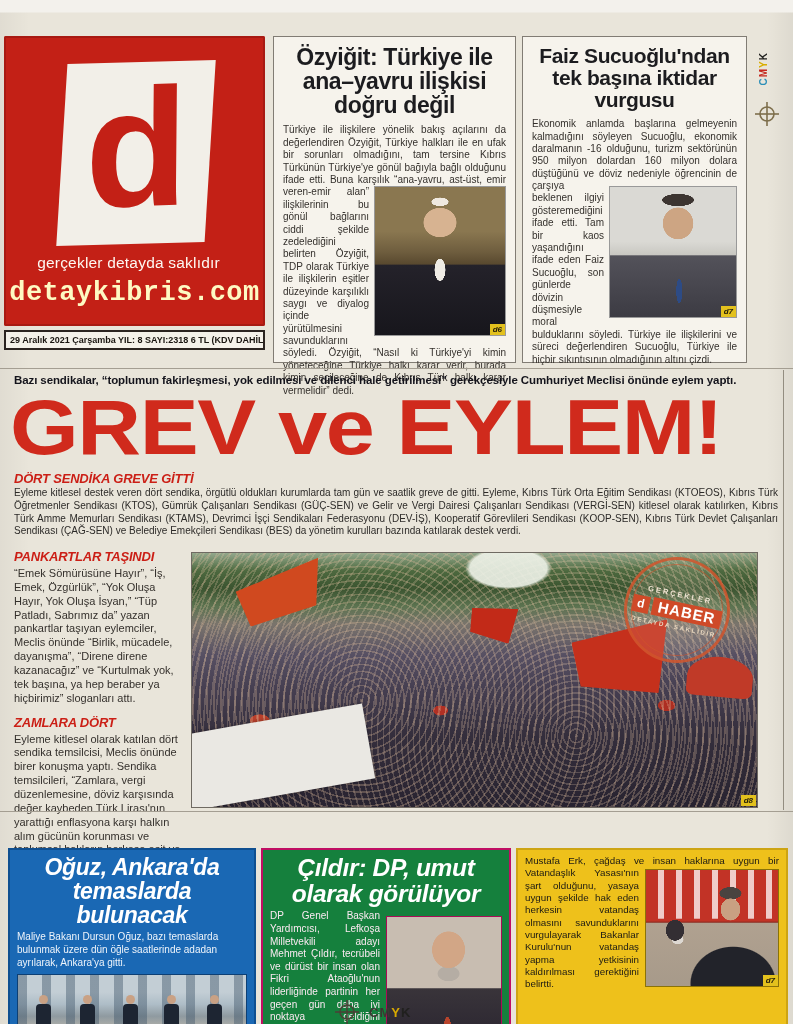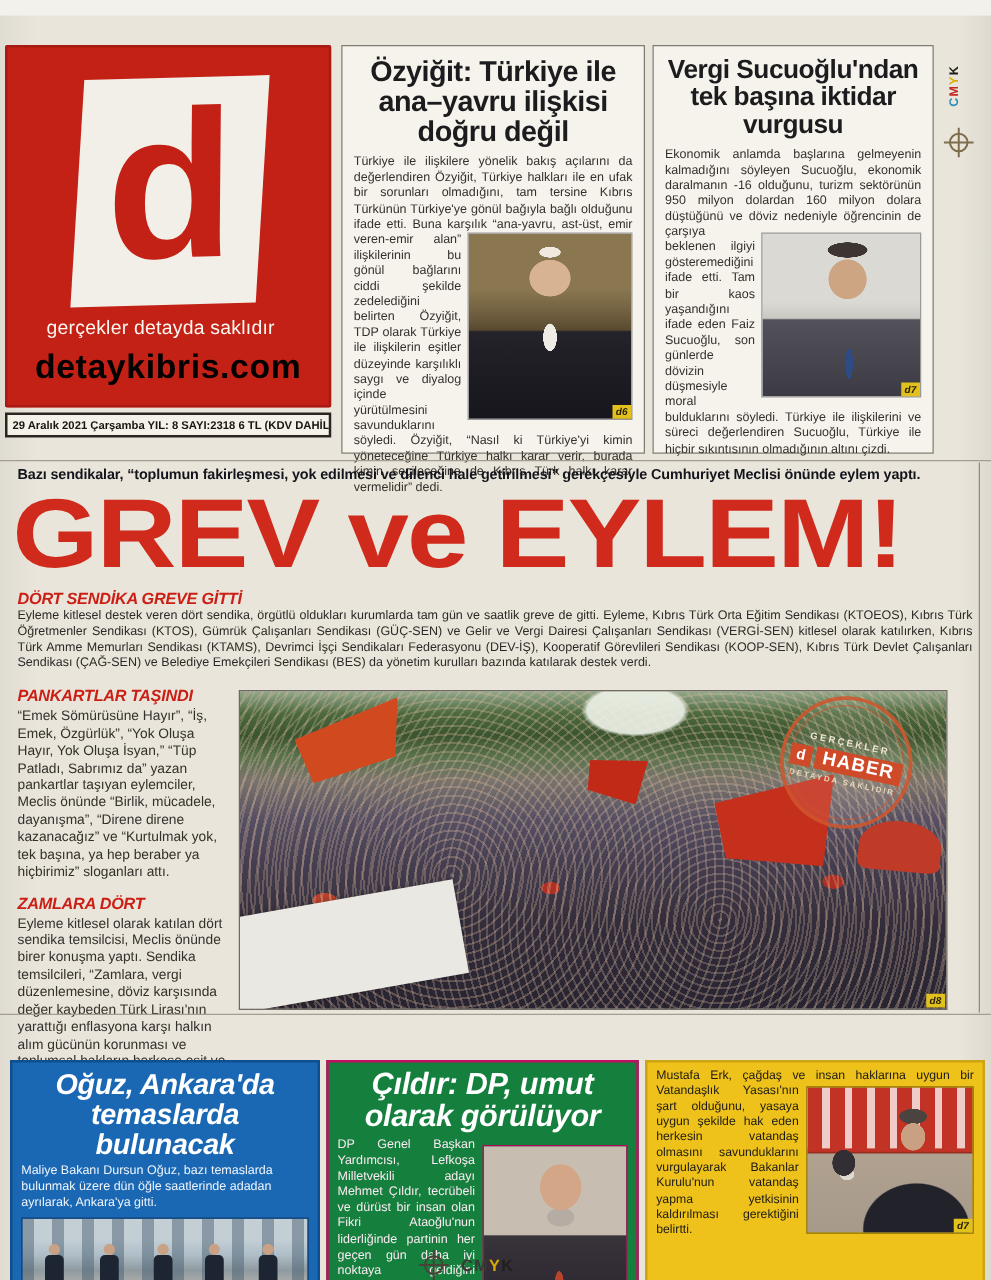--- a/index.html
+++ b/index.html
@@ -11,22 +11,22 @@
                    linear-gradient(270deg,rgba(0,0,0,.05),rgba(0,0,0,0) 26px);}
   
   .logo-box{position:absolute;left:4px;top:36px;width:261px;height:290px;background:#c32016;
             border-radius:2px;box-shadow:inset 0 0 0 2px #a81a12;}
   .logo-mark{position:absolute;left:58px;top:26px;width:148px;height:182px;background:#f2efe8;
              transform:skewX(-5deg) rotate(-1.5deg);display:flex;align-items:center;justify-content:center;}
   .logo-letter{font-size:168px;font-weight:900;color:#c32016;line-height:1;transform:skewX(3deg);
                font-family:"Liberation Sans",sans-serif;margin-top:-10px;}
   .slogan{position:absolute;left:0;right:12px;top:218px;text-align:center;color:#fdf8f2;
           font-size:15.5px;letter-spacing:.2px;font-weight:500;}
-  .website{position:absolute;left:0;right:0;top:242px;text-align:center;color:#000000;
-           font-size:27px;font-weight:800;letter-spacing:.5px;}
+  .website{position:absolute;left:0;right:0;top:242px;text-align:center;color:#fef9c3;
+           font-size:27px;font-weight:800;letter-spacing:.5px;font-family:Liberation Mono, monospace;}
   .date-strip{position:absolute;left:4px;top:330px;width:261px;height:20px;background:#f4f1e9;
               border:2px solid #2b2420;box-sizing:border-box;display:flex;align-items:center;
               padding:0 4px;font-size:9px;font-weight:700;color:#191510;white-space:nowrap;overflow:hidden;}
   
   .art-box{position:absolute;top:36px;background:#f6f3ec;border:1px solid #817c74;
            box-sizing:border-box;padding:8px 9px 6px;}
   .art-a{left:273px;width:243px;height:327px;}
   .art-b{left:522px;width:225px;height:327px;}
   .art-box h2{margin:0 0 7px;text-align:center;font-weight:800;color:#1c1c1f;
               line-height:1.05;letter-spacing:-.4px;}
@@ -174,21 +174,21 @@
     <div class="art-body">
       <div class="float-photo fp-a">
         <div class="fp-visual"></div>
         <span class="credit">d6</span>
       </div>
       <span>Türkiye ile ilişkilere yönelik bakış açılarını da değerlendiren Özyiğit, Türkiye halkları ile en ufak bir sorunları olmadığını, tam tersine Kıbrıs Türkünün Türkiye'ye gönül bağıyla bağlı olduğunu ifade etti. Buna karşılık “ana-yavru, ast-üst, emir veren-emir alan” ilişkilerinin bu gönül bağlarını ciddi şekilde zedelediğini belirten Özyiğit, TDP olarak Türkiye ile ilişkilerin eşitler düzeyinde karşılıklı saygı ve diyalog içinde yürütülmesini savunduklarını söyledi. Özyiğit, “Nasıl ki Türkiye'yi kimin yöneteceğine Türkiye halkı karar verir, burada kimin seçileceğine de Kıbrıs Türk halkı karar vermelidir” dedi.</span>
     </div>
   </article>
 
   <article class="art-box art-b">
-    <h2>Vergi Sucuoğlu'ndan tek başına iktidar vurgusu</h2>
+    <h2>Faiz Sucuoğlu'ndan tek başına iktidar vurgusu</h2>
     <div class="art-body">
       <div class="float-photo fp-b">
         <div class="fp-visual"></div>
         <span class="credit">d7</span>
       </div>
       <span>Ekonomik anlamda başlarına gelmeyenin kalmadığını söyleyen Sucuoğlu, ekonomik daralmanın -16 olduğunu, turizm sektörünün 950 milyon dolardan 160 milyon dolara düştüğünü ve döviz nedeniyle öğrencinin de çarşıya beklenen ilgiyi gösteremediğini ifade etti.   Tam bir kaos yaşandığını ifade eden Faiz Sucuoğlu, son günlerde dövizin düşmesiyle moral bulduklarını söyledi. Türkiye ile ilişkilerini ve süreci değerlendiren Sucuoğlu, Türkiye ile hiçbir sıkıntısının olmadığının altını çizdi.</span>
     </div>
   </article>
 
   <div class="cmyk-vert"><span class="c-c">C</span><span class="c-m">M</span><span class="c-y">Y</span><span class="c-k">K</span></div>

